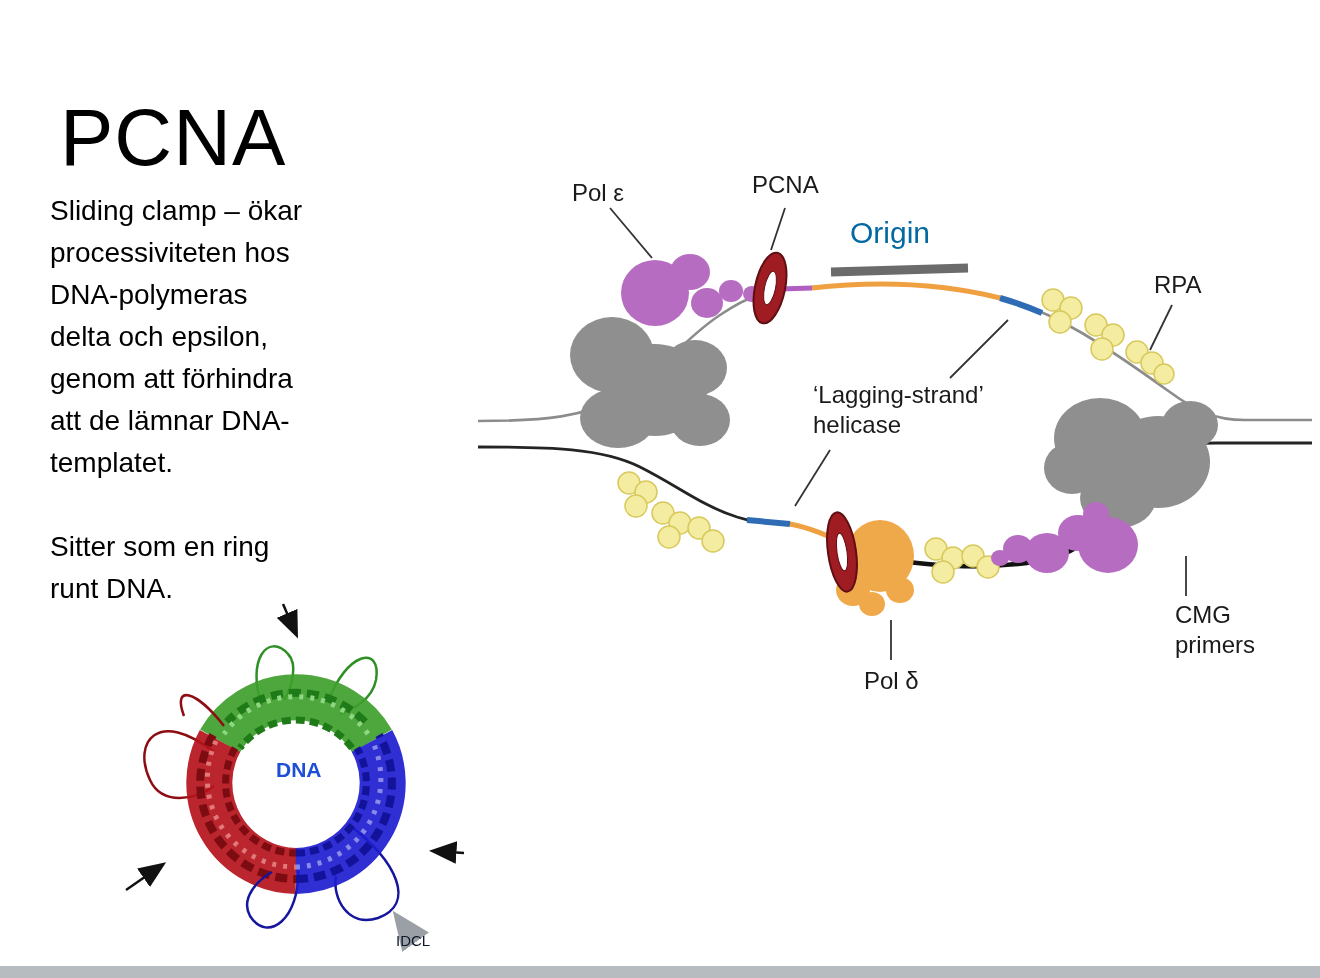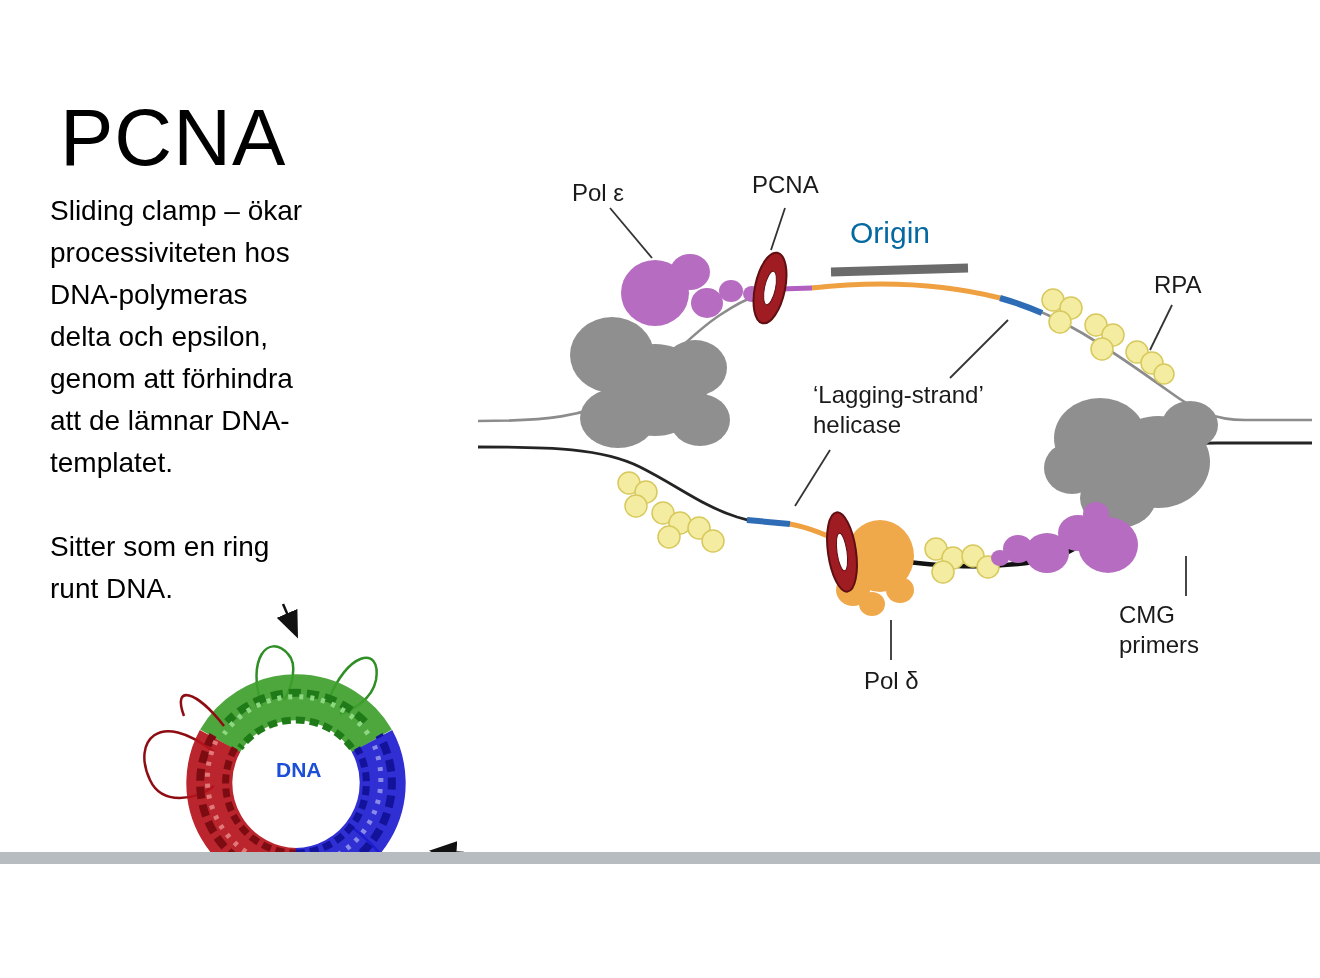--- a/index.html
+++ b/index.html
@@ -1,17 +1,17 @@
 <!DOCTYPE html>
 <html><head>
 <meta charset="utf-8">
 <style>
   html,body { margin:0; padding:0; background:#ffffff; }
   .slide {
-    position:relative; width:1320px; height:864px; background:#ffffff;
+    position:relative; width:1320px; height:978px; background:#ffffff;
     overflow:hidden; font-family:"Liberation Sans", sans-serif; color:#000;
   }
   .title {
     position:absolute; left:60px; top:38px;
     font-size:80px; font-weight:400; letter-spacing:1px; color:#000;
   }
   .body-text {
     position:absolute; left:50px; width:340px;
     font-size:28px; line-height:42px; color:#000; white-space:pre-line;
   }
@@ -162,21 +162,21 @@
   </svg>
 
   <div class="dlabel" style="left:572px; top:170px;margin-top:8px;">Pol ε</div>
   <div class="dlabel" style="left:752px; top:170px;">PCNA</div>
   <div class="dlabel origin-label" style="left:850px; top:218px;">Origin</div>
   <div class="dlabel" style="left:1154px; top:270px;">RPA</div>
   <div class="dlabel" style="left:813px; top:380px;">
     <div>‘Lagging-strand’</div>
     <div>helicase</div>
   </div>
-  <div class="dlabel" style="left:1119px; top:600px;">
+  <div class="dlabel" style="left:1175px; top:600px;">
     <div>CMG</div>
     <div>primers</div>
   </div>
   <div class="dlabel" style="left:864px; top:666px;">Pol δ</div>
 
   <svg viewBox="110 595 370 380" style="left:110px; top:595px; width:370px; height:380px;">
     <defs>
       <marker id="ah" markerWidth="11" markerHeight="9" refX="9" refY="4.5" orient="auto">
         <path d="M0,0 L11,4.5 L0,9 z" fill="#111"></path>
       </marker>

